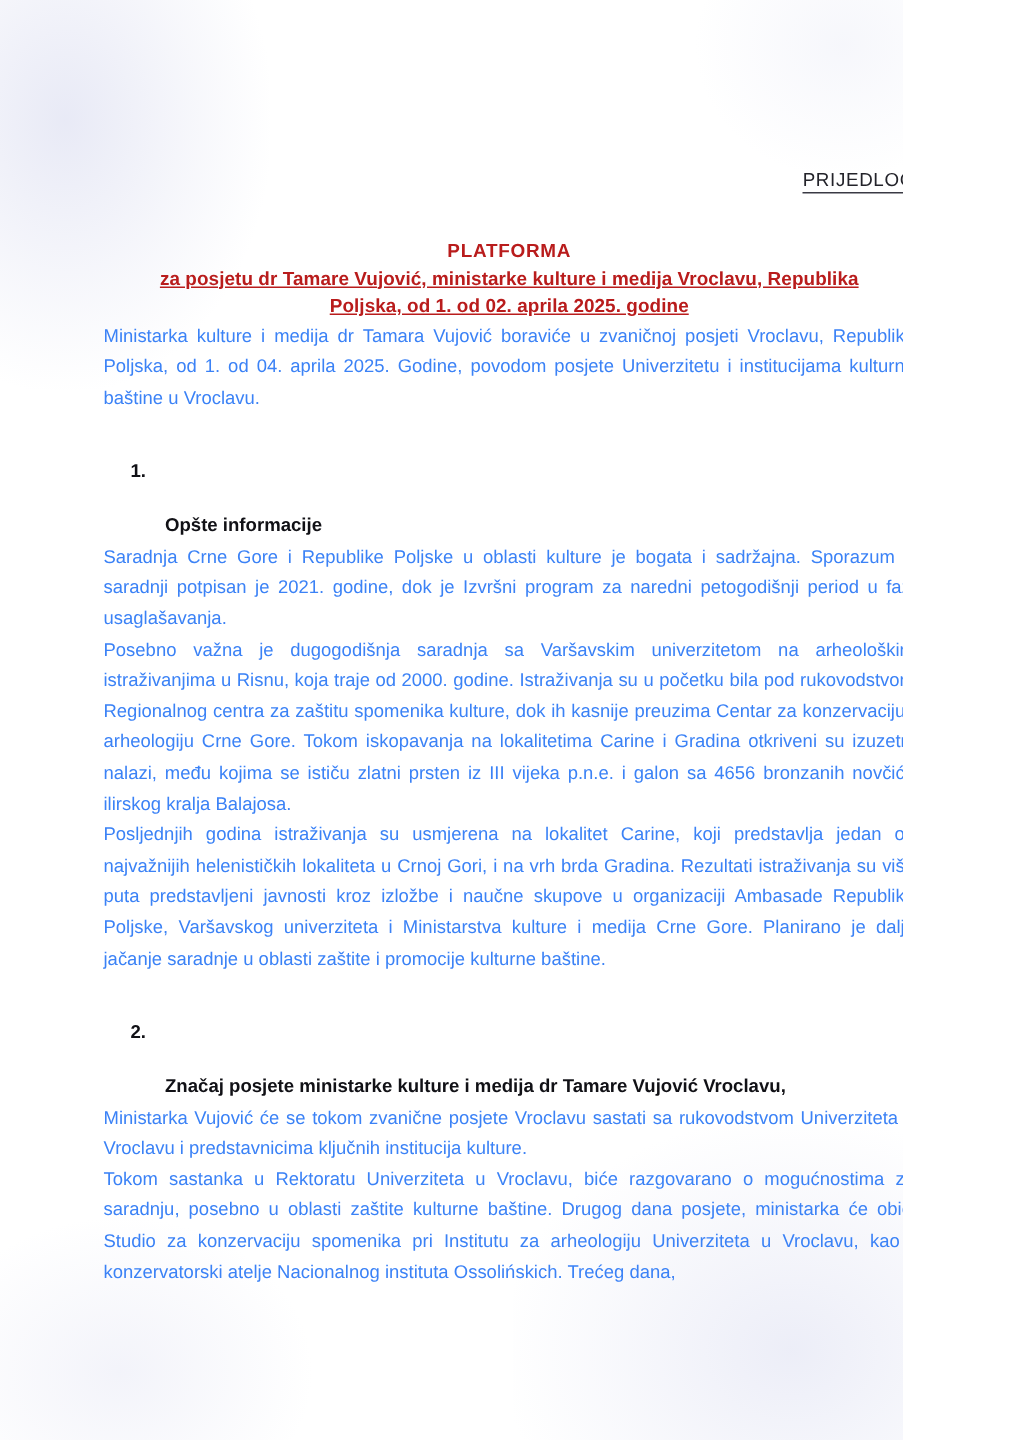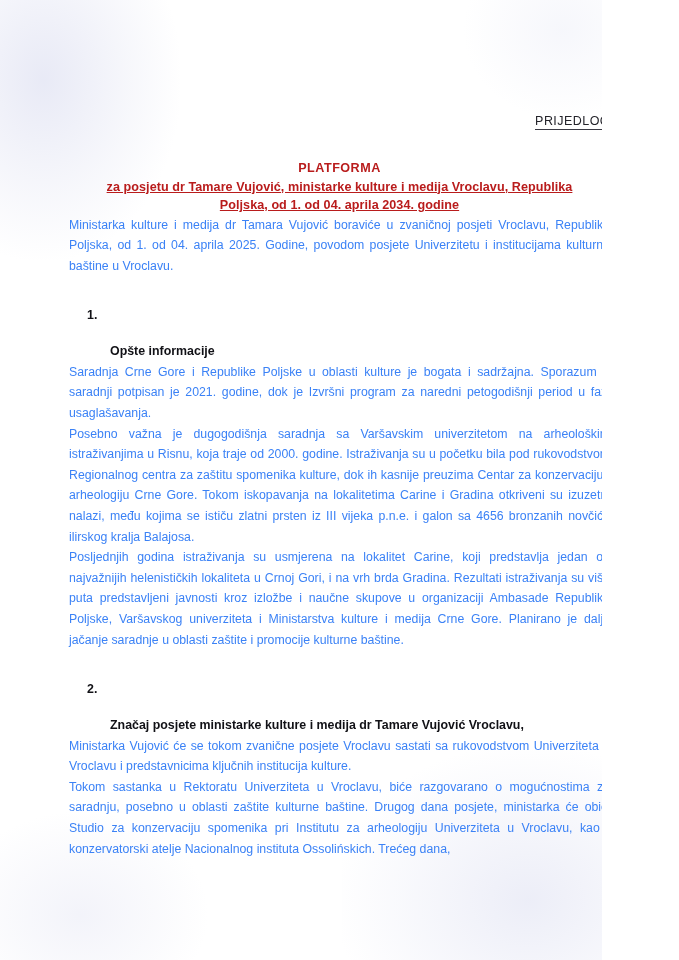--- a/index.html
+++ b/index.html
@@ -162,21 +162,21 @@
 
   <div class="content">
 
     <div class="doc-tag-row">
       <span class="doc-tag">PRIJEDLOG</span>
     </div>
 
     <div class="title-block">
       <div class="title-main">PLATFORMA</div>
       <div class="title-sub">za posjetu dr Tamare Vujović, ministarke kulture i medija Vroclavu, Republika</div>
-      <div class="title-sub">Poljska, od 1. od 04. aprila 2034. godine</div>
+      <div class="title-sub">Poljska, od 1. od 02. aprila 2025. godine</div>
     </div>
 
     <p class="body-par par-intro">Ministarka kulture i medija dr Tamara Vujović boraviće u zvaničnoj posjeti Vroclavu, Republika Poljska, od 1. od 04. aprila 2025. Godine, povodom posjete Univerzitetu i institucijama kulturne baštine u Vroclavu.</p>
 
     <div class="section-head head-gap-1">
       <span class="num">1.</span>
       <span class="head-text">Opšte informacije</span>
     </div>
 
     <p class="body-par after-head">Saradnja Crne Gore i Republike Poljske u oblasti kulture je bogata i sadržajna. Sporazum o saradnji potpisan je 2021. godine, dok je Izvršni program za naredni petogodišnji period u fazi usaglašavanja.</p>

